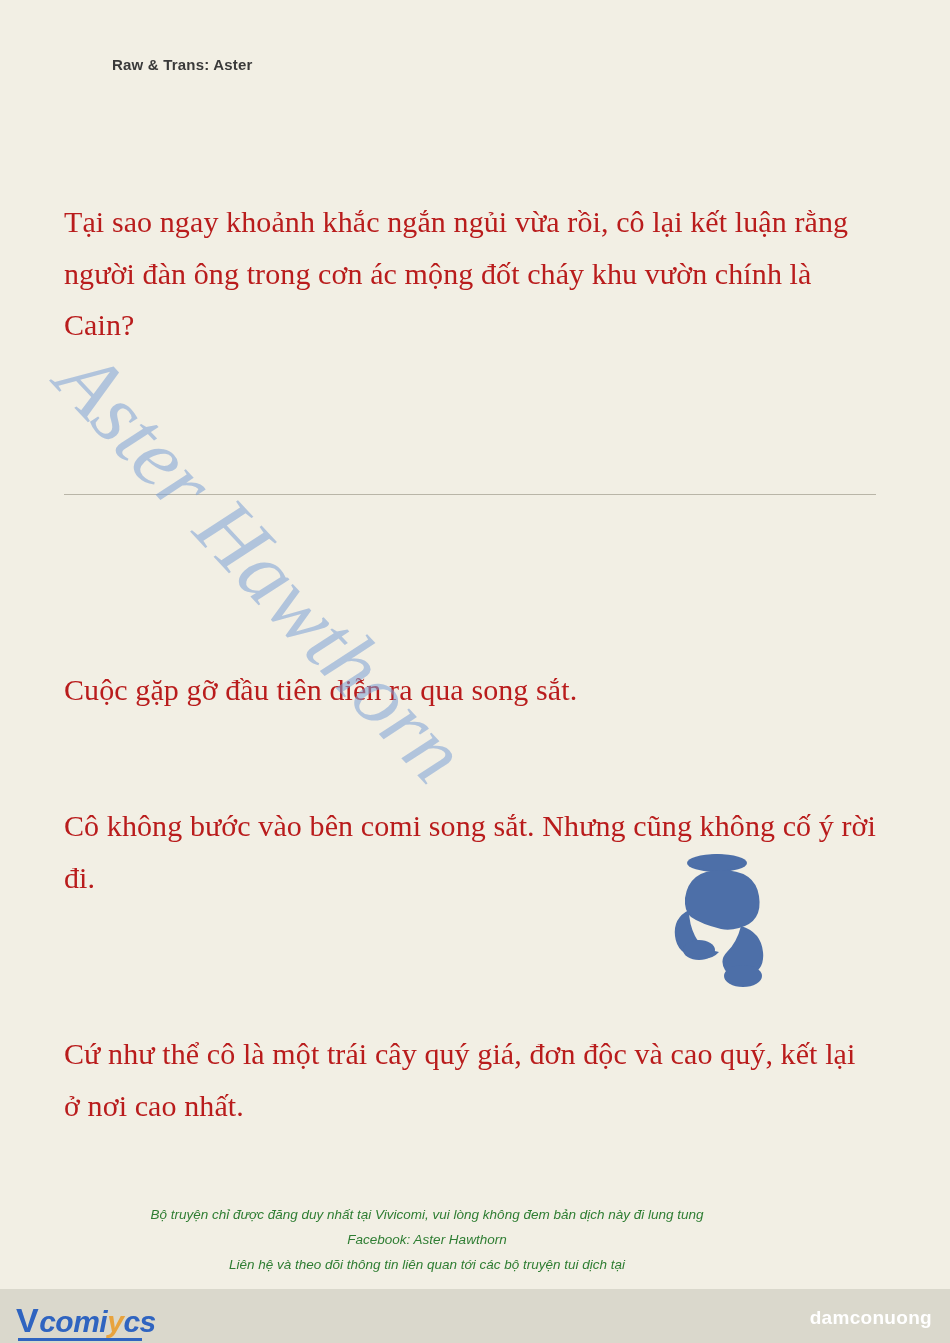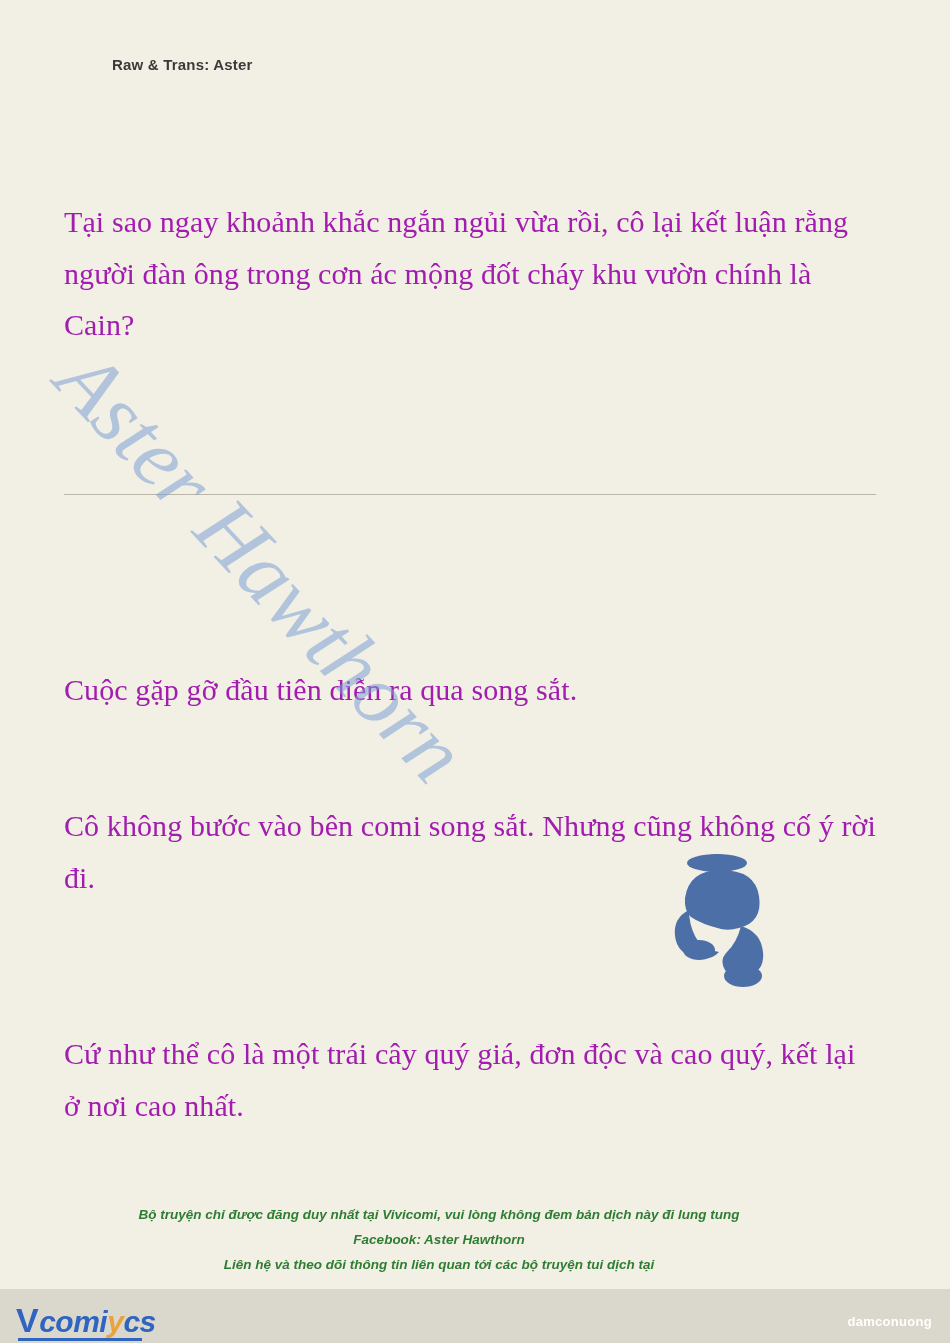--- a/index.html
+++ b/index.html
@@ -41,21 +41,21 @@
     top: 0;
     width: 950px;
   }
   .para {
     position: absolute;
     left: 64px;
     width: 812px;
     font-family: "Liberation Serif", serif;
     font-size: 30px;
     line-height: 1.72;
-    color: #a21caf;
+    color: #b91c1c;
     letter-spacing: 0.1px;
   }
   .p1 { top: 196px; }
   .p2 { top: 664px; }
   .p3 { top: 800px; }
   .p4 { top: 1028px; }
 
   .divider {
     position: absolute;
     left: 64px;
@@ -87,27 +87,27 @@
     left: 655px;
     top: 840px;
     width: 140px;
     height: 150px;
     pointer-events: none;
   }
 
   
   .footer-notice {
     position: absolute;
-    left: 12px;
+    left: 0;
     top: 1203px;
     width: 854px;
     text-align: center;
     font-family: "Liberation Sans", sans-serif;
     font-size: 13.5px;
-    font-weight: 700;
+    font-weight: 400;
     font-style: italic;
     color: #2e7d32;
     line-height: 1.85;
   }
   .footer-notice div { display: block; }
 
   
   .bottom-bar {
     position: absolute;
     left: 0;
@@ -145,21 +145,21 @@
     bottom: 2px;
     width: 124px;
     height: 3px;
     background: #2f64c0;
   }
   .site-tag {
     position: absolute;
     right: 18px;
     bottom: 14px;
     font-family: "Liberation Sans", sans-serif;
-    font-size: 13px;
+    font-size: 19px;
     font-weight: 700;
     color: #ffffff;
     letter-spacing: 0.3px;
   }
 </style>
 </head>
 <body>
 
 <div class="page">
 

